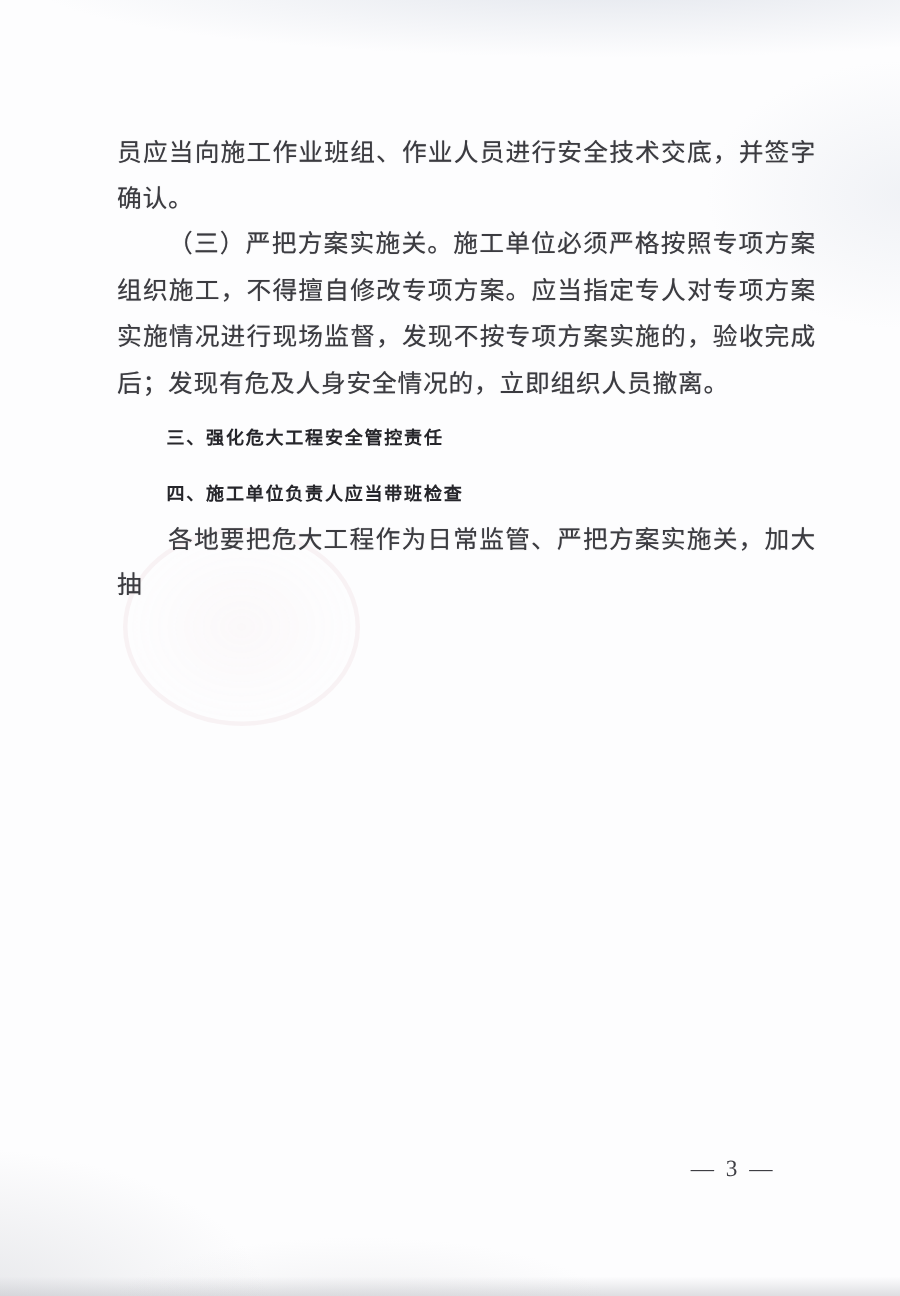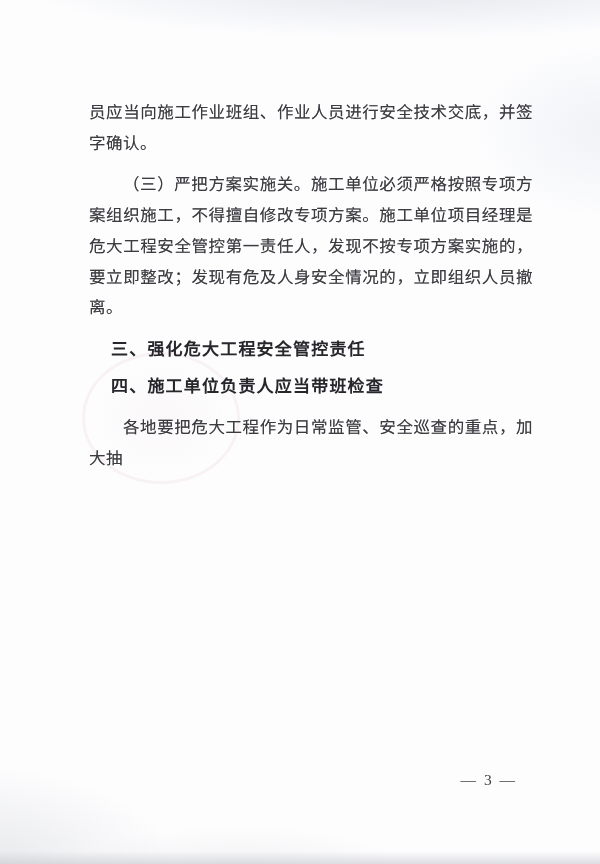--- a/index.html
+++ b/index.html
@@ -38,37 +38,37 @@
     background: radial-gradient(closest-side, rgba(214,160,170,0.05), rgba(255,255,255,0));
   }
   .content {
     position: absolute;
     left: 78px;
     top: 87px;
     width: 466px;
     color: #3b3b40;
   }
   .para {
-    margin: 11px;
+    margin: 0;
     font-size: 16.5px;
     line-height: 30.7px;
     letter-spacing: 0.5px;
     text-align: justify;
     text-indent: 34px;
     color: #3b3b40;
     text-shadow: 0 0 0.5px rgba(59,59,64,0.55);
   }
   .para.continuation {
     text-indent: 0;
   }
   .section-heading {
     margin: 6px 0 0 0;
     font-family: Liberation Sans, sans-serif;
     font-weight: 700;
-    font-size: 17px;
+    font-size: 12px;
     line-height: 30.7px;
     letter-spacing: 1.2px;
     text-indent: 33px;
     color: #26262b;
     text-align: left;
   }
   .page-number {
     position: absolute;
     top: 771px;
     right: 83px;
@@ -80,26 +80,26 @@
 </head>
 <body>
 
 <div class="page">
 
   <div class="seal-mark"></div>
 
   <div class="content">
     <p class="para continuation">员应当向施工作业班组、作业人员进行安全技术交底，并签字确认。</p>
 
-    <p class="para">（三）严把方案实施关。施工单位必须严格按照专项方案组织施工，不得擅自修改专项方案。施工单位项目经理是危大工程安全管控第一责任人，发现不按专项方案实施的，要立即整改；发现有危及人身安全情况的，立即组织人员撤离。</p>
+    <p class="para">（三）严把方案实施关。施工单位必须严格按照专项方案组织施工，不得擅自修改专项方案。应当指定专人对专项方案实施情况进行现场监督，发现不按专项方案实施的，验收完成后；发现有危及人身安全情况的，立即组织人员撤离。</p>
 
 
     <h3 class="section-heading">三、强化危大工程安全管控责任</h3>
 
 
     <h3 class="section-heading">四、施工单位负责人应当带班检查</h3>
 
-    <p class="para">各地要把危大工程作为日常监管、安全巡查的重点，加大抽</p>
+    <p class="para">各地要把危大工程作为日常监管、严把方案实施关，加大抽</p>
   </div>
 
   <div class="page-number">— 3 —</div>
 
 </div>
 
 </body></html>

